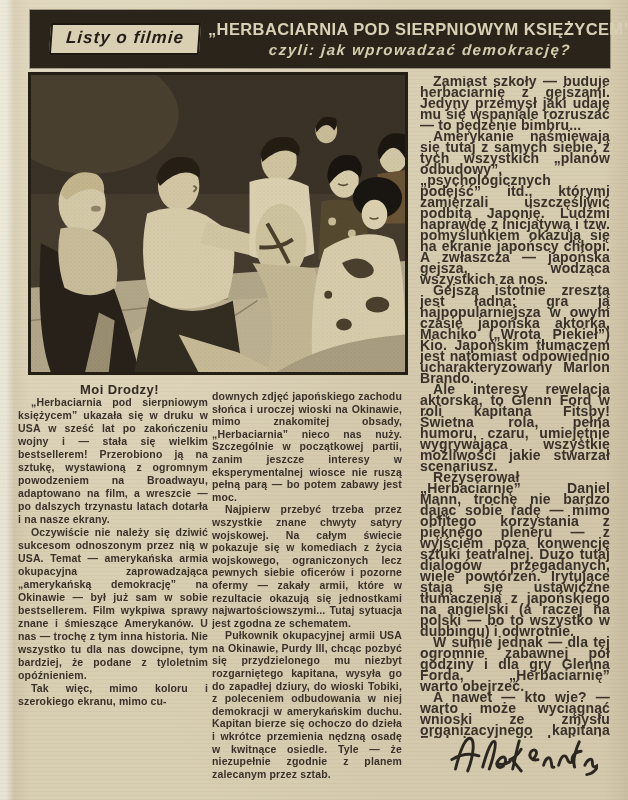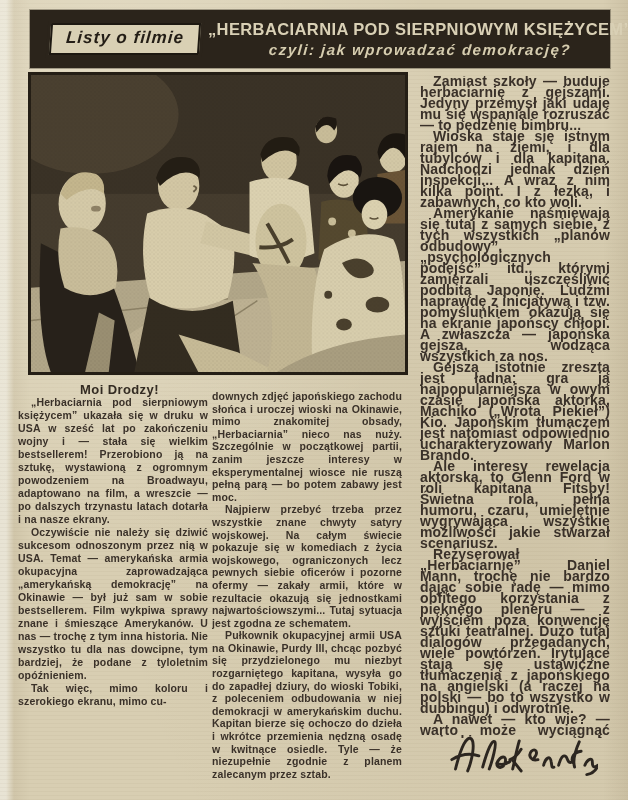--- a/index.html
+++ b/index.html
@@ -147,25 +147,25 @@
 </div>
 
 <div class="col" id="col-mid">
   <p class="no-indent">downych zdjęć japońskiego zachodu słońca i uroczej wioski na Okinawie, mimo znakomitej obsady, „Herbaciarnia” nieco nas nuży. Szczególnie w początkowej partii, zanim jeszcze interesy w eksperymentalnej wiosce nie ruszą pełną parą — bo potem zabawy jest moc.</p>
   <p>Najpierw przebyć trzeba przez wszystkie znane chwyty satyry wojskowej. Na całym świecie pokazuje się w komediach z życia wojskowego, ograniczonych lecz pewnych siebie oficerów i pozorne ofermy — zakały armii, które w rezultacie okazują się jednostkami najwartościowszymi... Tutaj sytuacja jest zgodna ze schematem.</p>
   <p>Pułkownik okupacyjnej armii USA na Okinawie, Purdy III, chcąc pozbyć się przydzielonego mu niezbyt rozgarniętego kapitana, wysyła go do zapadłej dziury, do wioski Tobiki, z poleceniem odbudowania w niej demokracji w amerykańskim duchu. Kapitan bierze się ochoczo do dzieła i wkrótce przemienia nędzną osadę w kwitnące osiedle. Tyle — że niezupełnie zgodnie z planem zalecanym przez sztab.</p>
 </div>
 
 <div class="col" id="col-right">
   <p>Zamiast szkoły — buduje herbaciarnię z gejszami. Jedyny przemysł jaki udaje mu się wspaniale rozruszać — to pędzenie bimbru...</p>
-  <p>Wioska staje się istnym rajem na ziemi, i dla tubylców i dla kapitana. Nadchodzi jednak dzień inspekcji... A wraz z nim kilka point. I z łezką, i zabawnych, co kto woli.</p>
   <p>Amerykanie naśmiewają się tutaj z samych siebie, z tych wszystkich „planów odbudowy”, „psychologicznych podejść” itd., którymi zamierzali uszczęśliwić podbitą Japonię. Ludźmi naprawdę z inicjatywą i tzw. pomyślunkiem okazują się na ekranie japońscy chłopi. A zwłaszcza — japońska gejsza, wodząca wszystkich za nos.</p>
   <p>Gejsza istotnie zresztą jest ładna; gra ją najpopularniejsza w owym czasie japońska aktorka, Machiko („Wrota Piekieł”) Kio. Japońskim tłumaczem jest natomiast odpowiednio ucharakteryzowany Marlon Brando.</p>
   <p>Ale interesy rewelacja aktorska, to Glenn Ford w roli kapitana Fitsby! Świetna rola, pełna humoru, czaru, umiejętnie wygrywająca wszystkie możliwości jakie stwarzał scenariusz.</p>
   <p>Reżyserował „Herbaciarnię” Daniel Mann, trochę nie bardzo dając sobie radę — mimo obfitego korzystania z pięknego pleneru — z wyjściem poza konwencję sztuki teatralnej. Dużo tutaj dialogów przegadanych, wiele powtórzeń. Irytujące stają się ustawiczne tłumaczenia z japońskiego na angielski (a raczej na polski — bo to wszystko w dubbingu) i odwrotnie.</p>
+  <p>W sumie jednak — dla tej ogromnie zabawnej pół godziny i dla gry Glenna Forda, „Herbaciarnię” warto obejrzeć.</p>
   <p>A nawet — kto wie? — warto może wyciągnąć wnioski ze zmysłu organizacyjnego kapitana Fitsby! Herbaciarnia szczególnie poleca ten film</p>
 </div>
 
 <div class="signature" aria-label="Aleksandra">
   <svg viewBox="0 0 160 56">
     <g fill="none" stroke="#2c2620" stroke-width="3.1" stroke-linecap="round" stroke-linejoin="round">
       <path d="M8,44 C14,20 20,8 25,12 C29,16 26,34 21,46"></path>
       <path d="M4,34 C14,28 24,27 33,30"></path>
       <path d="M37,42 C42,24 47,12 50,15 C52,18 47,36 44,44"></path>
       <path d="M52,38 c4,-9 11,-9 9,-1 c-2,7 -9,7 -9,1 c5,2 10,1 14,-2"></path>

